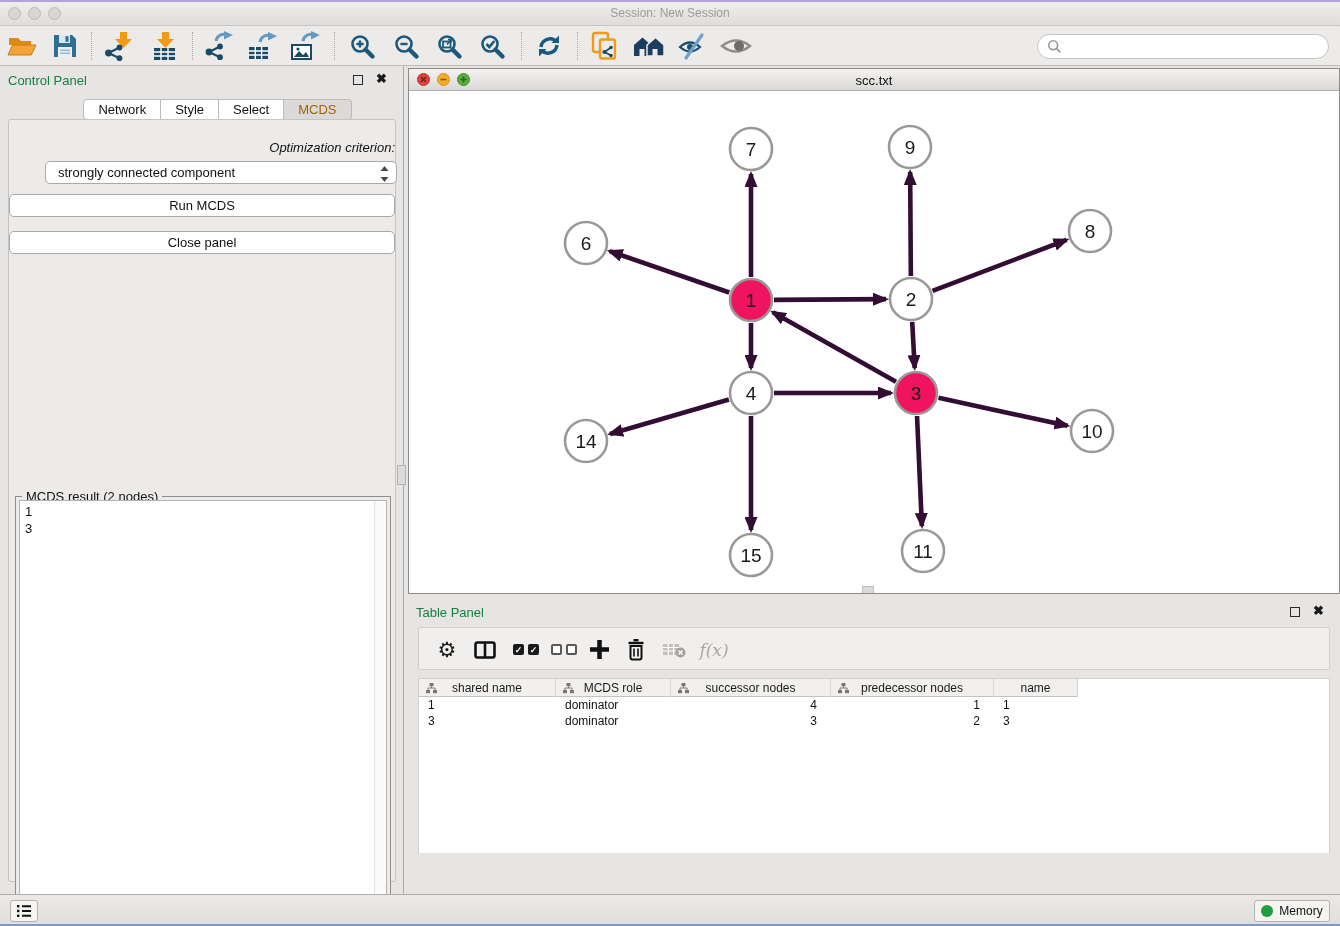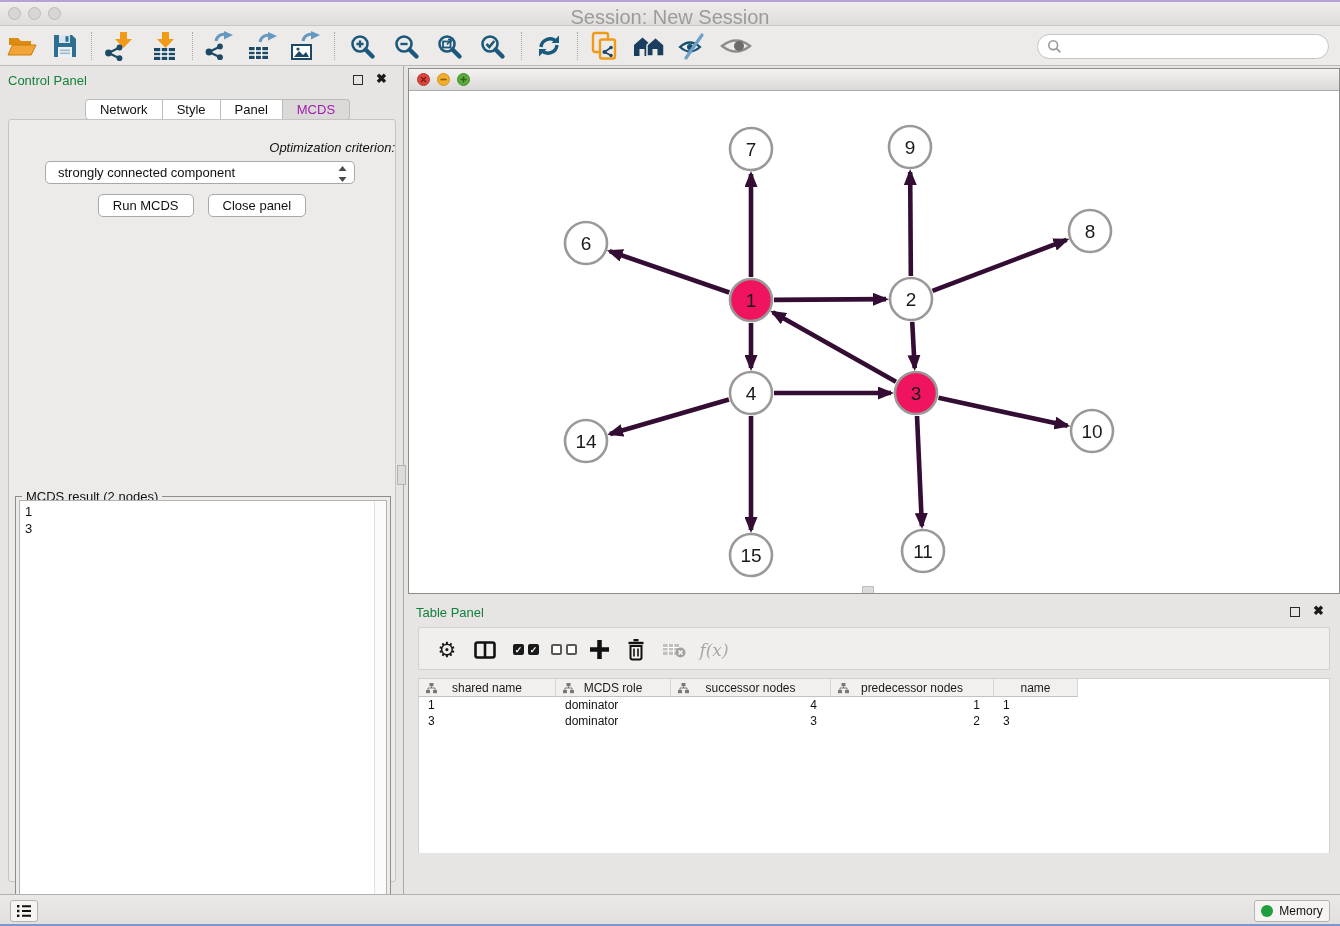--- a/index.html
+++ b/index.html
@@ -5,21 +5,21 @@
   * { box-sizing: border-box; margin: 0; padding: 0; }
   html,body { width:1340px; height:926px; font-family:"Liberation Sans", sans-serif; }
   #app { position:relative; width:1340px; height:926px; background:#E6E5E3; overflow:hidden;
          border-top:2px solid #B5A1D8; border-bottom:2px solid #7D96CE; }
 
   
   .titlebar { position:absolute; left:0; top:0; width:1340px; height:24px;
               background:linear-gradient(#EFEEEC,#DEDDDB); border-bottom:1px solid #C8C6C4; }
   .titlebar .lights { position:absolute; left:8px; top:5px; display:flex; gap:7px; }
   .light-gray { width:13px; height:13px; border-radius:50%; background:#D8D6D4; border:1px solid #BDBBB9; }
-  .win-title { position:absolute; left:0; right:0; top:4px; text-align:center; font-size:20px; color:#9B9B9B; }
+  .win-title { position:absolute; left:0; right:0; top:4px; text-align:center; font-size:12px; color:#9B9B9B; }
 
   
   .toolbar { position:absolute; left:0; top:24px; width:1340px; height:40px;
              background:#ECEBE9; border-bottom:1px solid #BEBCBA; }
   .tb-btn { position:absolute; top:3px; width:36px; height:34px; display:flex; align-items:center; justify-content:center; cursor:default; }
   .tb-sep { position:absolute; top:6px; width:0; height:28px; border-left:1px dotted #A9A7A5; }
   .search-box { position:absolute; left:1037px; top:8px; width:292px; height:25px; background:#FFFFFF;
                 border:1px solid #C6C4C2; border-radius:13px; display:flex; align-items:center; padding-left:9px; }
   .search-box input { border:none; outline:none; flex:1; font-size:13px; background:transparent; margin-left:5px; font-family:"Liberation Sans",sans-serif; }
 
@@ -29,28 +29,28 @@
   
   .control-panel { position:absolute; left:0; top:0; width:404px; height:828px; background:#E6E5E3; border-right:1px solid #ACAAA8; }
   .panel-head-title { position:absolute; left:8px; top:7px; font-size:13px; color:#15803d; }
   .float-btn { position:absolute; top:9px; width:10px; height:10px; border:1.5px solid #2A2A2A; background:transparent; }
   .close-btn { position:absolute; top:5px; font-size:13px; font-weight:bold; color:#1A1A1A; line-height:16px; }
   .cp-tabs { position:absolute; left:0; right:0; top:33px; height:21px; display:flex; justify-content:center;padding-left:32px; }
   .seg-tab { font-size:13px; color:#111; background:#FFFFFF; border:1px solid #BDBBB9; border-left:none;
              padding:2px 14px 3px 14px; line-height:15px; }
   .seg-tab:first-child { border-left:1px solid #BDBBB9; border-radius:4px 0 0 4px; }
   .seg-tab:last-child { border-radius:0 4px 4px 0; }
-  .seg-tab.active { background:#DBDAD8; color:#a21caf; }
+  .seg-tab.active { background:#DBDAD8; color:#a16207; }
   .cp-content { position:absolute; left:8px; top:53px; width:388px; height:763px; background:#ECEBE9;
                 border:1px solid #C6C4C2; border-radius:3px; }
   .opt-label { position:absolute; left:0; right:0; top:20px; text-align:right; font-size:13px; color:#111;font-style:italic; }
-  .dropdown { position:absolute; left:36px; top:41px; width:310px; height:23px; background:#FFFFFF;
+  .dropdown { position:absolute; left:36px; top:41px; width:352px; height:23px; background:#FFFFFF;
               border:1px solid #ABA9A7; border-radius:5px; display:flex; align-items:center; padding-left:12px; font-size:13px; color:#111; }
   .dropdown svg { position:absolute; right:7px; top:4px; }
-  .cp-buttons { position:absolute; left:0; right:0; top:74px; display:flex; justify-content:center; gap:14px; }
+  .cp-buttons { position:absolute; left:0; right:0; top:74px; display:flex; justify-content:center; gap:14px;flex-direction:column; }
   .mac-btn { background:#FFFFFF; border:1px solid #ABA9A7; border-radius:5px; font-size:13px; color:#111;
              padding:3px 14px; font-family:"Liberation Sans",sans-serif; }
   .result-box { position:absolute; left:6px; top:376px; width:376px; height:476px; border:1px solid #8F8D8B; background:#ECEBE9; }
   .result-title { position:absolute; left:6px; top:-8px; background:#ECEBE9; padding:0 4px; font-size:13px; color:#111; }
   .result-inner { position:absolute; left:3px; top:3px; right:3px; bottom:3px; background:#FFFFFF; border:1px solid #B5B3B1; overflow:hidden; }
   .result-scroll { position:absolute; right:0; top:0; bottom:0; width:12px; background:#FAFAFA; border-left:1px solid #E2E2E2; }
   .result-line { font-size:13px; color:#111; padding:0 5px; line-height:17px; }
   .result-line:first-child { padding-top:2px; }
 
   
@@ -265,21 +265,21 @@
   <div class="content">
 
     <div class="control-panel">
       <div class="panel-head-title">Control Panel</div>
       <span class="float-btn" style="right:40px"></span>
       <span class="close-btn" style="right:16px">✖</span>
 
       <div class="cp-tabs" id="cp-tabs">
           <span class="seg-tab">Network</span>
           <span class="seg-tab">Style</span>
-          <span class="seg-tab">Panel</span>
+          <span class="seg-tab">Select</span>
           <span class="seg-tab active">MCDS</span>
         </div>
 
       <div class="cp-content">
         <div class="opt-label">Optimization criterion:</div>
 
         <div class="dropdown">
           <span>strongly connected component</span>
           <svg width="9" height="16" viewBox="0 0 9 16">
             <path d="M4.5 0 L8.5 5 H0.5 z" fill="#4A4A4A"></path>
@@ -316,20 +316,21 @@
           </svg>
           <svg width="13" height="13" viewBox="0 0 13 13">
             <circle cx="6.5" cy="6.5" r="6" fill="#F1AE2B" stroke="#D3921E"></circle>
             <path d="M3.5 6.5 H9.5" stroke="#8A5D0D" stroke-width="1.6"></path>
           </svg>
           <svg width="13" height="13" viewBox="0 0 13 13">
             <circle cx="6.5" cy="6.5" r="6" fill="#5BAA3F" stroke="#42902B"></circle>
             <path d="M3.5 6.5 H9.5 M6.5 3.5 V9.5" stroke="#2E641C" stroke-width="1.6"></path>
           </svg>
         </div>
+        <div class="net-title">scc.txt</div>
       </div>
       <div class="net-body">
         <svg id="graph-svg" width="930" height="503">
             <defs>
               <marker id="arrow" viewBox="0 0 16 13" refX="13" refY="6.5" markerWidth="16" markerHeight="13" markerUnits="userSpaceOnUse" orient="auto">
                 <path d="M0 0 L16 6.5 L0 13 z" fill="#330D33"></path>
               </marker>
             </defs>
             <line x1="342" y1="186" x2="342" y2="83" stroke="#330D33" stroke-width="4.6" marker-end="url(#arrow)"></line>
             <line x1="320.2606252742353" y1="201.4900341856449" x2="200.6297551367008" y2="160.1630063199512" stroke="#330D33" stroke-width="4.6" marker-end="url(#arrow)"></line>

